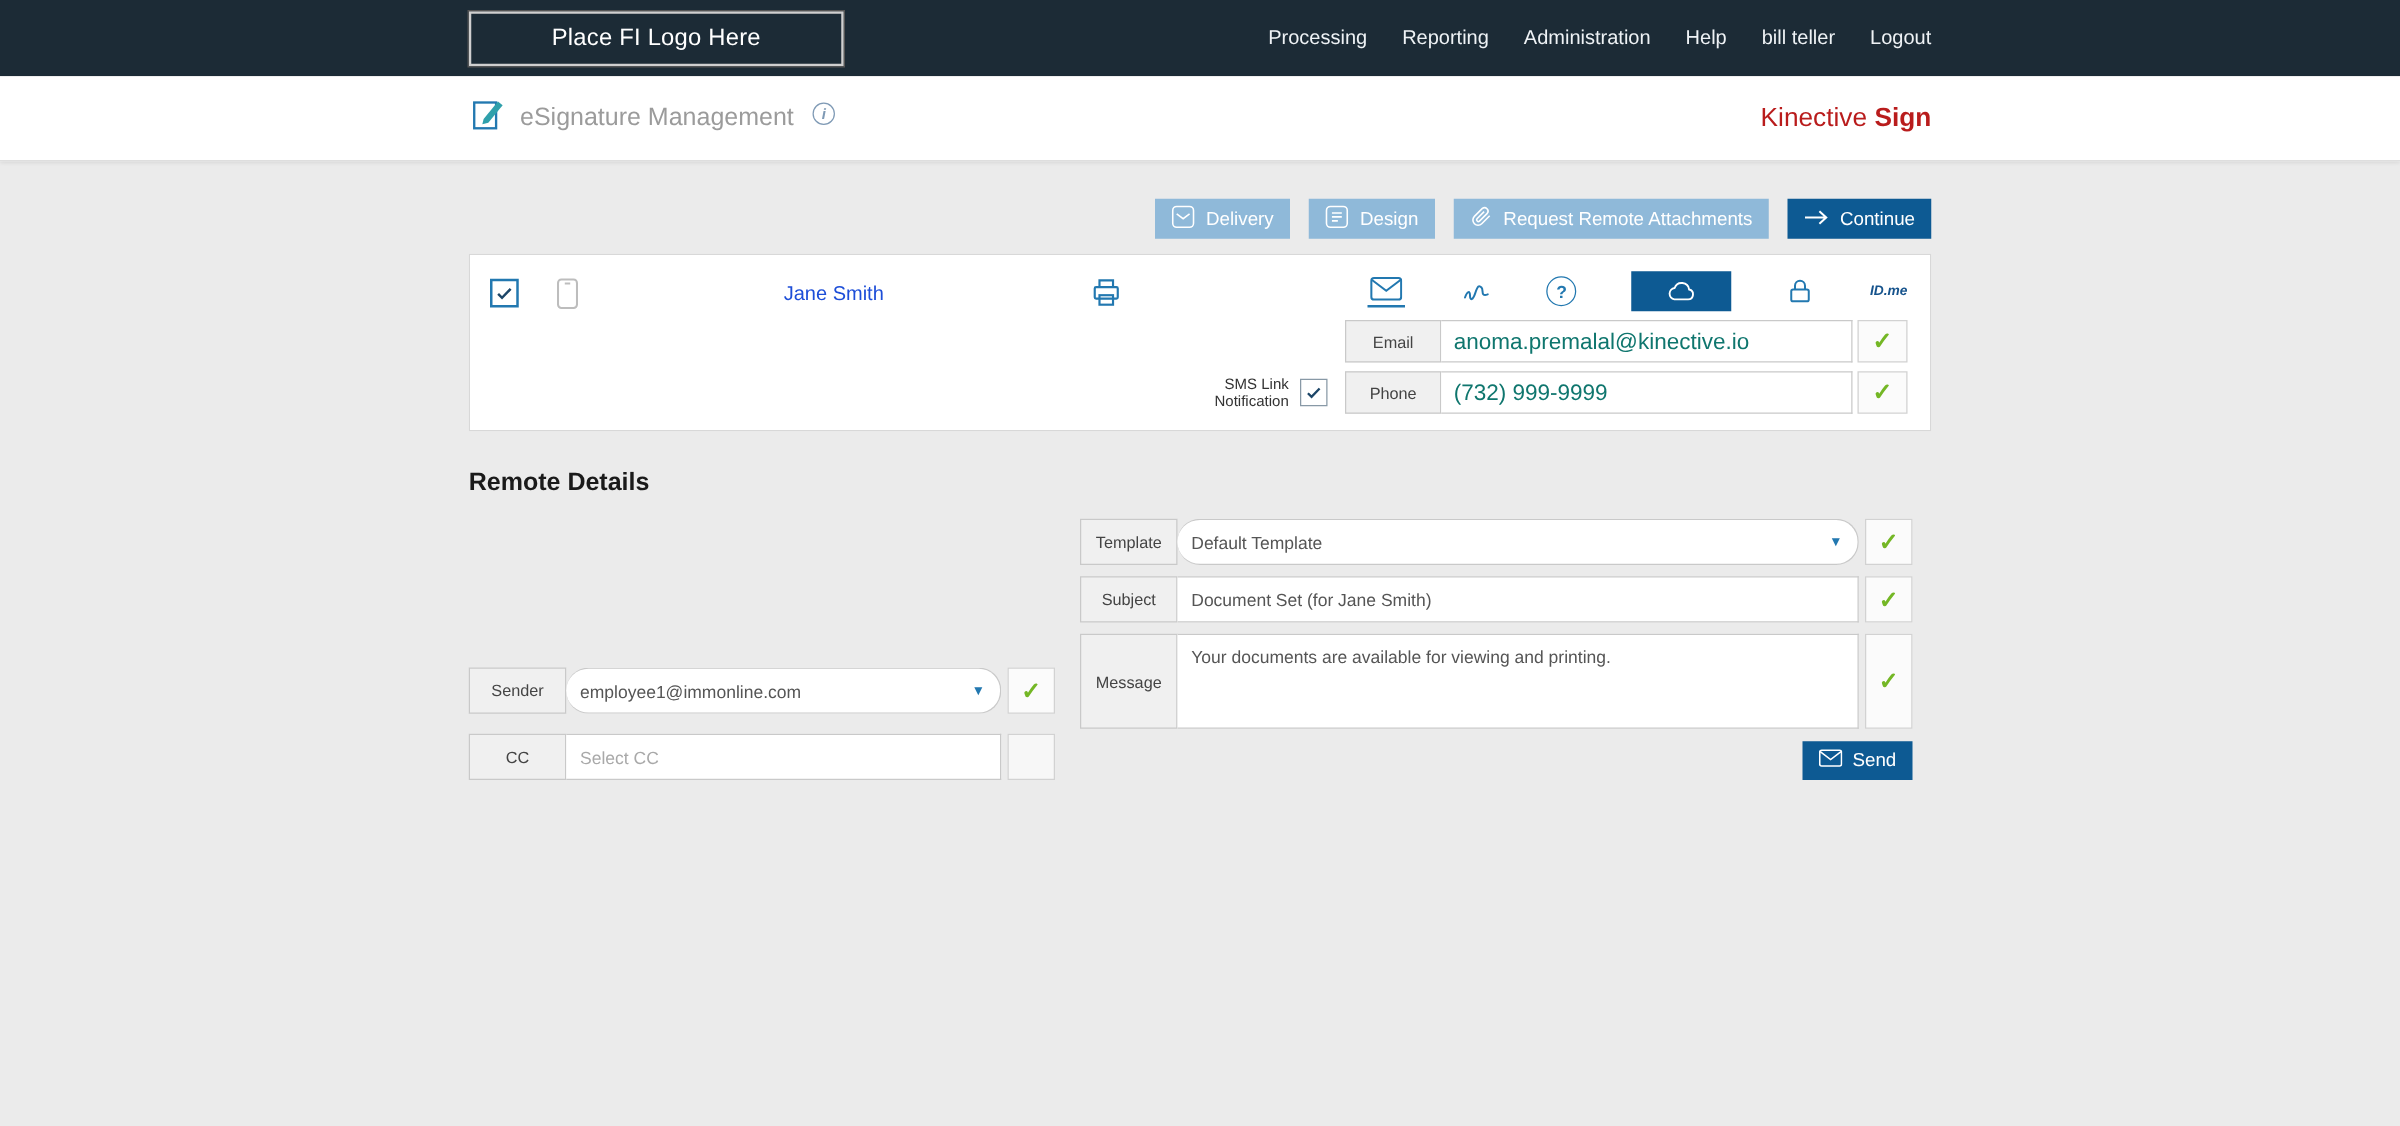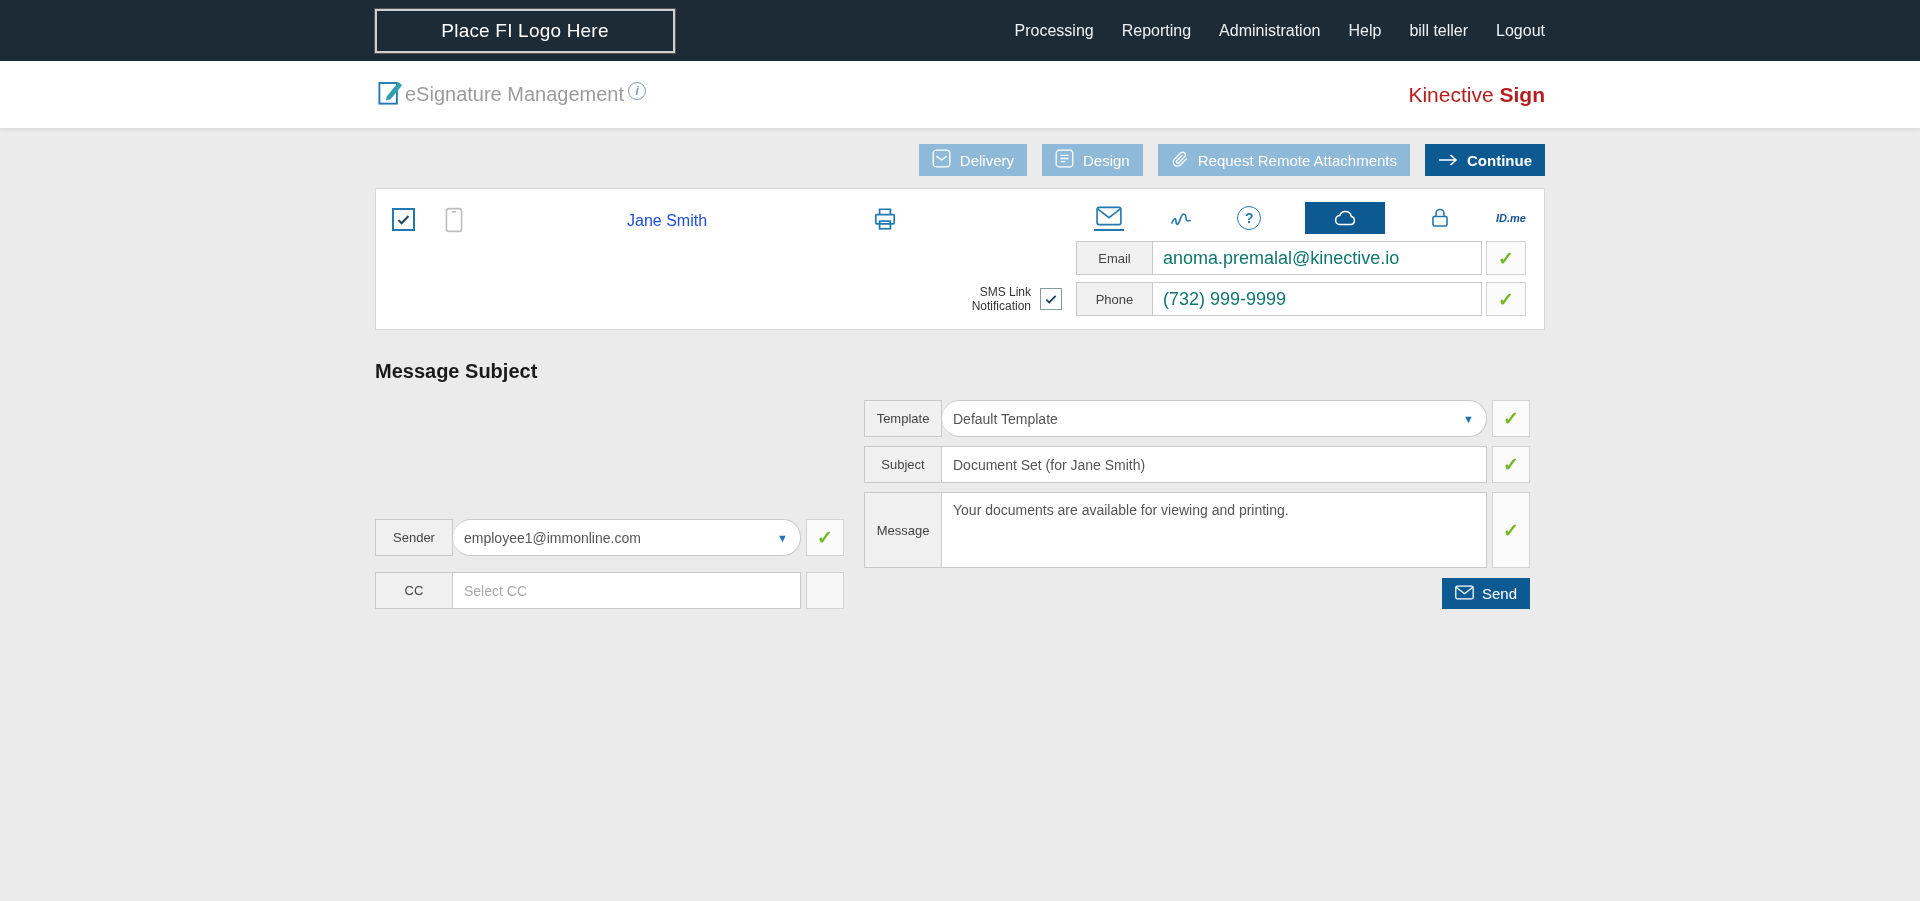--- a/index.html
+++ b/index.html
@@ -13,36 +13,36 @@
   .logo-box { width:300px; height:44px; border:2px solid #cfcfcf; outline:1px solid #555;
     color:#fff; font-size:19px; display:flex; align-items:center; justify-content:center;
     cursor:pointer; letter-spacing:.2px; }
   .topnav { display:flex; align-items:center; gap:28px; }
   .topnav a { color:#eef2f5; font-size:16px; text-decoration:none; cursor:pointer; }
 
   
   .header { height:68px; background:#fff; border-bottom:1px solid #dedede;
     box-shadow:0 1px 3px rgba(0,0,0,.08); }
   .header-inner { display:flex; align-items:center; height:100%; }
-  .title-group { display:flex; align-items:center; }
+  .title-group { display:flex; align-items:center; gap:11px; }
   .page-title { color:#9b9b9b; font-size:20px; }
   .info-badge { width:18px; height:18px; border:1.5px solid #7f9ab5; border-radius:50%;
     color:#7f9ab5; font-size:12px; font-weight:bold; display:flex; align-items:center;
     justify-content:center; margin-left:4px; margin-top:-8px; cursor:pointer; font-style:italic; }
   .brand { margin-left:auto; font-size:21px; color:#b91c1c; }
   .brand b { font-weight:700; }
 
   
-  .main { padding-top:15px; }
+  .main { padding-top:30px; }
   .toolbar { display:flex; justify-content:flex-end; gap:15px; }
   .tbtn { height:32px; border:none; display:flex; align-items:center; gap:9px;
     padding:0 13px; font-size:15px; color:#fff; cursor:pointer;
     font-family:"Liberation Sans", sans-serif; }
   .tbtn.light { background:#8fb9d9; }
-  .tbtn.dark  { background:#0d5a93;font-weight:bold; }
+  .tbtn.dark  { background:#0d5a93; }
 
   
   .recipient-card { margin-top:12px; background:#fff; border:1px solid #d8d8d8;
     display:flex; padding:13px 18px 13px 16px; height:142px; }
   .cbox { width:23px; height:23px; background:#fff; border:2px solid #2278b0;
     display:flex; align-items:center; justify-content:center; cursor:pointer; margin-top:6px; }
   .device { margin-left:28px; margin-top:5px; }
   .rc-name { margin-left:162px; margin-top:10px; font-size:16px; color:#1d4ed8; }
   .rc-print { margin-left:auto; margin-right:48px; margin-top:4px; cursor:pointer; }
   .rc-right { display:flex; flex-direction:column; align-items:flex-end; }
@@ -236,21 +236,21 @@
               <path d="M4 13l5 5L20 6.5" stroke="#1d4668" stroke-width="3.2" fill="none"></path>
             </svg>
           </span>
           <span class="mini-label">Phone</span>
           <input class="mini-field" type="text" value="(732) 999-9999" style="">
           <span class="check-cell">✓</span>
         </div>
       </div>
     </div>
 
-    <div class="section-heading">Message Subject</div>
+    <div class="section-heading">Remote Details</div>
 
     <div class="details">
       <div class="col-left">
         <div class="f-row">
           <span class="f-label">Sender</span>
           <div class="f-field f-select">
             <span>employee1@immonline.com</span>
             <span class="dd-arrow">▼</span>
           </div>
           <span class="f-check">✓</span>

